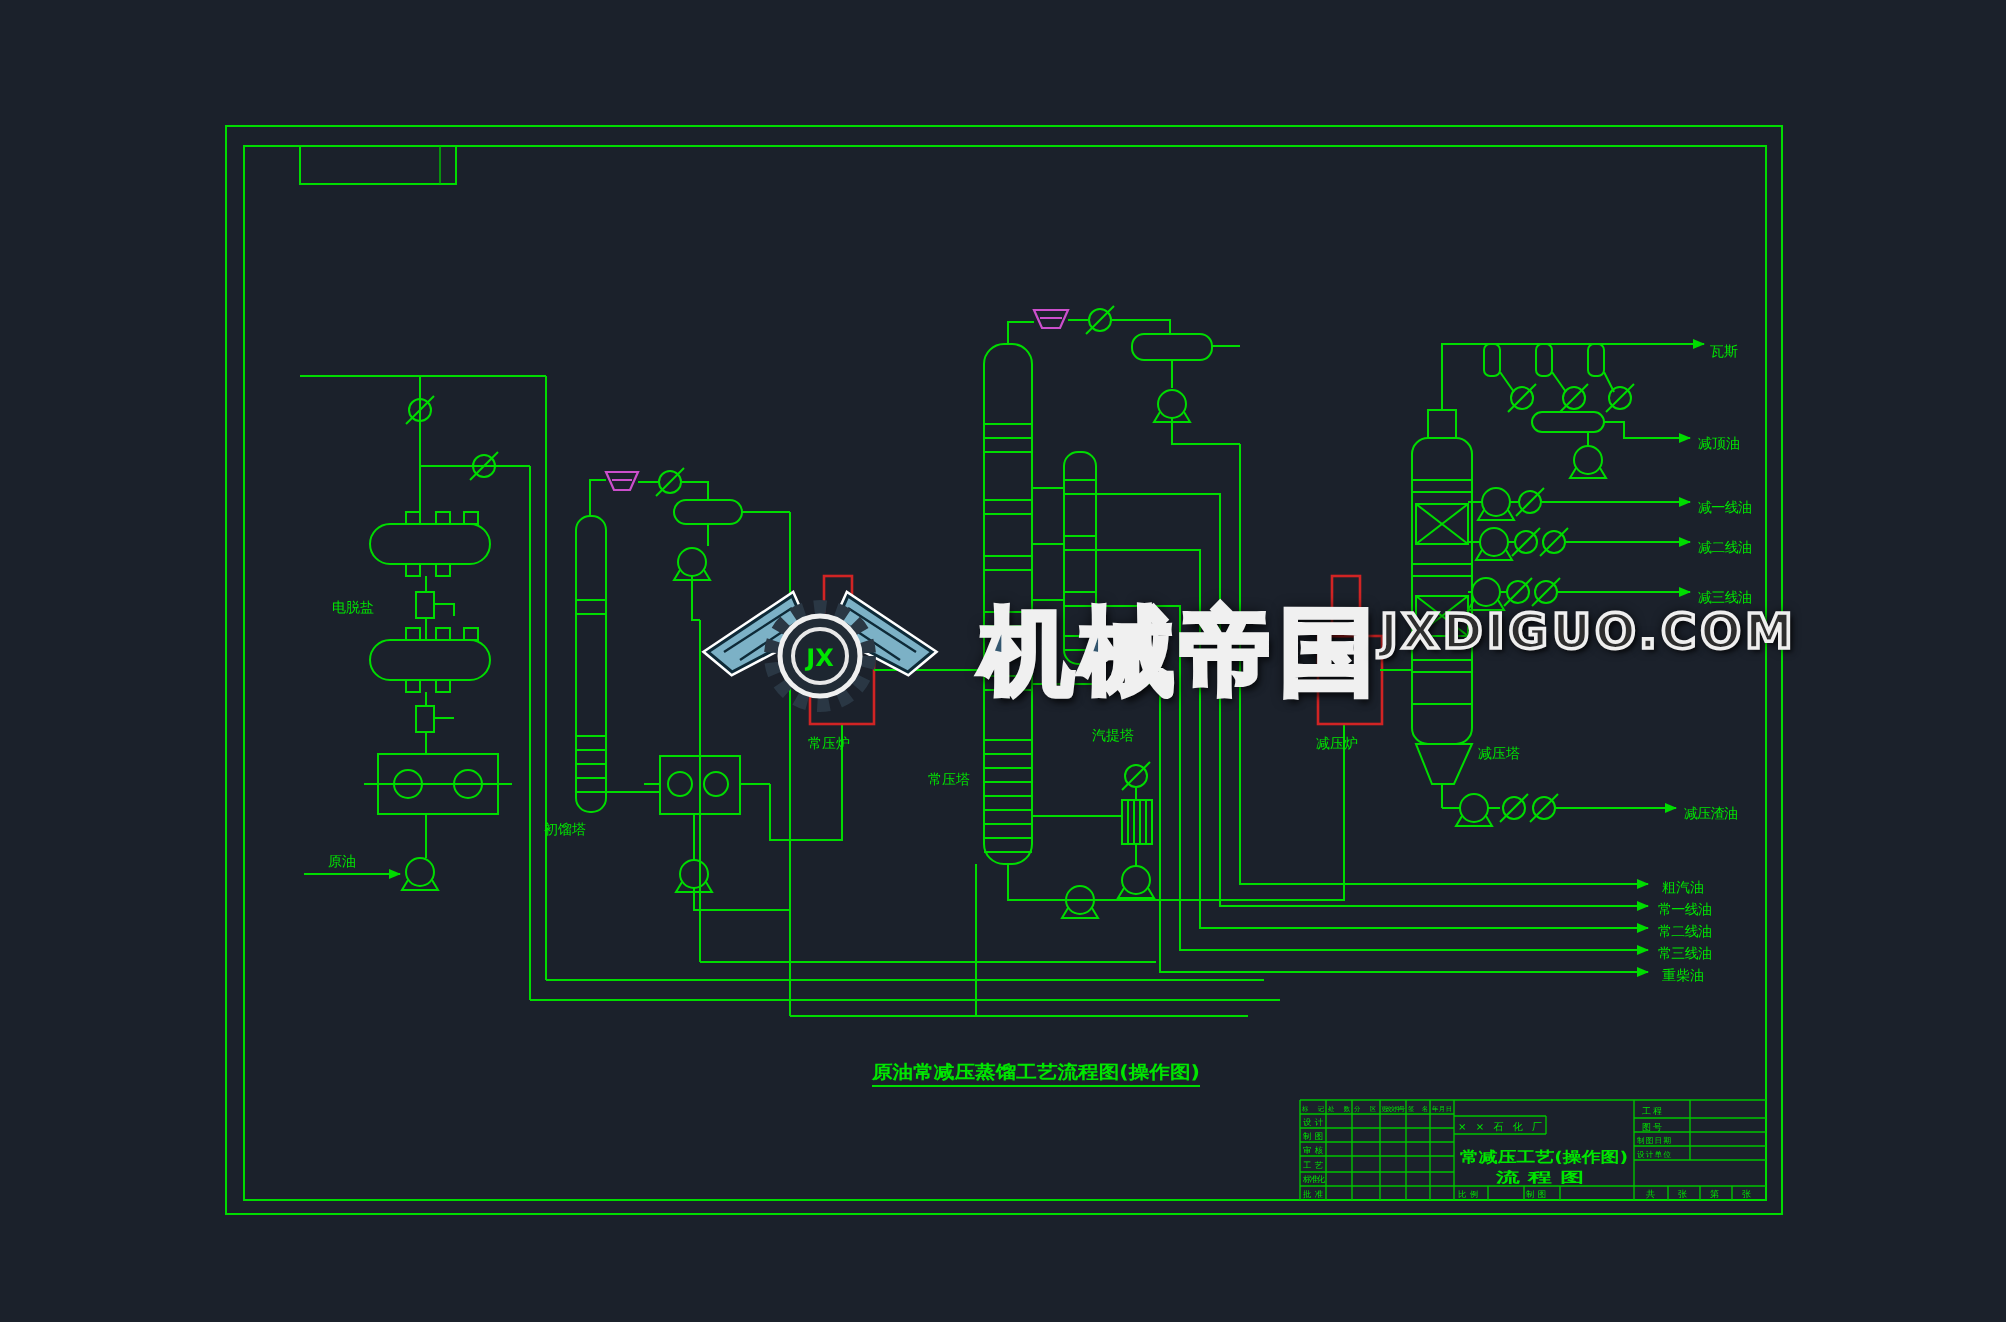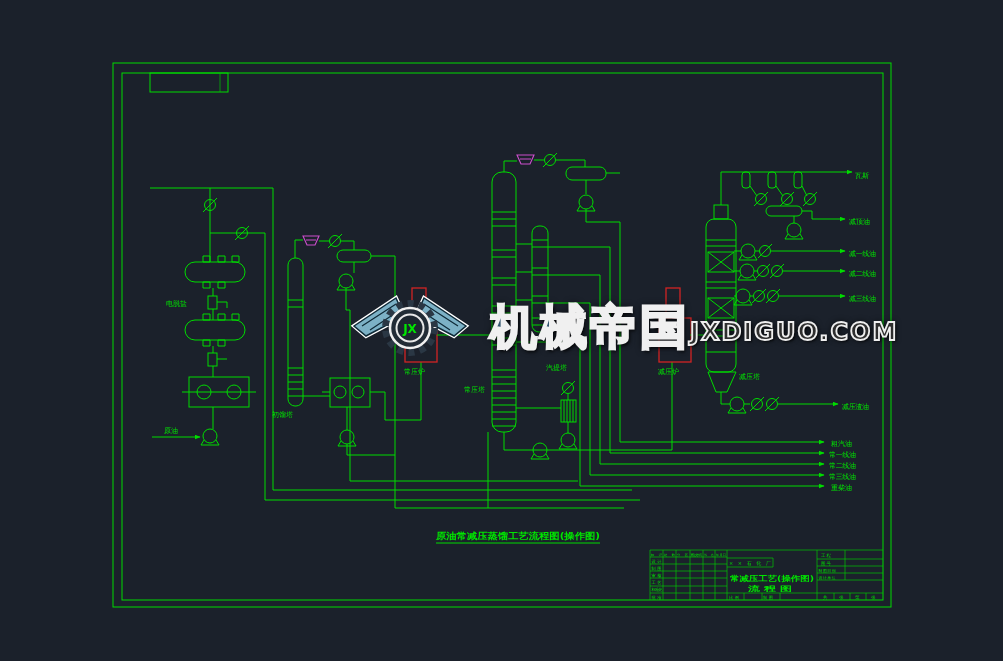--- a/index.html
+++ b/index.html
@@ -18,21 +18,21 @@
   .t38{font-size:3.8px;}
   .t32{font-size:3.2px;}
   .t75{font-size:7.5px;font-weight:bold;}
   .t7{font-size:7px;font-weight:bold;}
   
   #wm{position:absolute;left:350px;top:282px;height:88px;display:flex;align-items:center;gap:20px;}
   #wm-texts{display:flex;flex-direction:row;line-height:1;}
   #wm-brand{font-size:47px;font-weight:bold;letter-spacing:3px;color:#33566f;
             -webkit-text-stroke:2.5px #f0f0f0;
             text-shadow:0 0 7px rgba(0,0,0,.85),2px 3px 3px rgba(0,0,0,.6);}
-  #wm-tagline{font-size:24px;font-weight:bold;letter-spacing:2px;color:#2e2e2e;margin-top:17px;
+  #wm-tagline{font-size:24px;font-weight:bold;letter-spacing:2px;color:#2e2e2e;margin-top:1px;
             -webkit-text-stroke:1.8px #efefef;
             text-shadow:0 0 6px rgba(0,0,0,.8),2px 2px 2px rgba(0,0,0,.55);}
 </style>
 </head>
 <body>
 
 <div id="stage">
 
 <svg width="1003" height="661" viewBox="0 0 1003 661">
   <defs>

